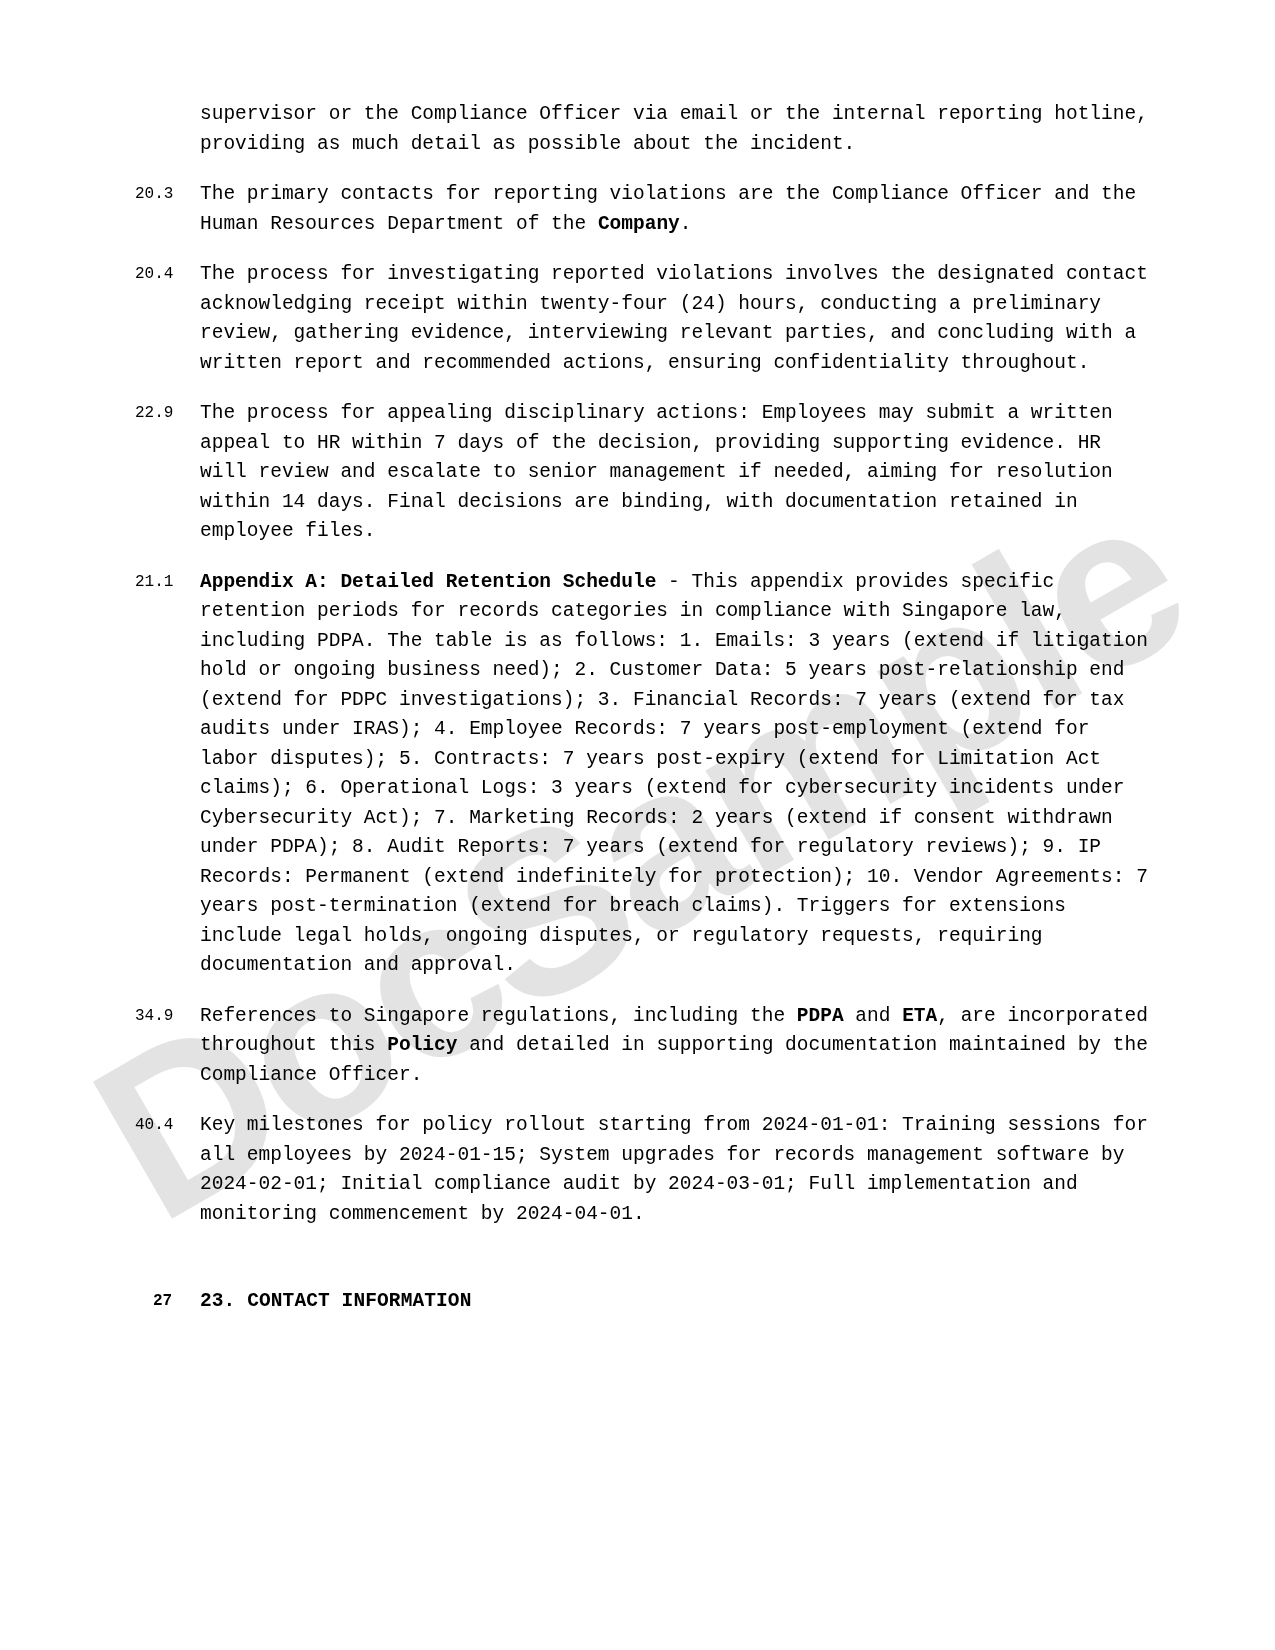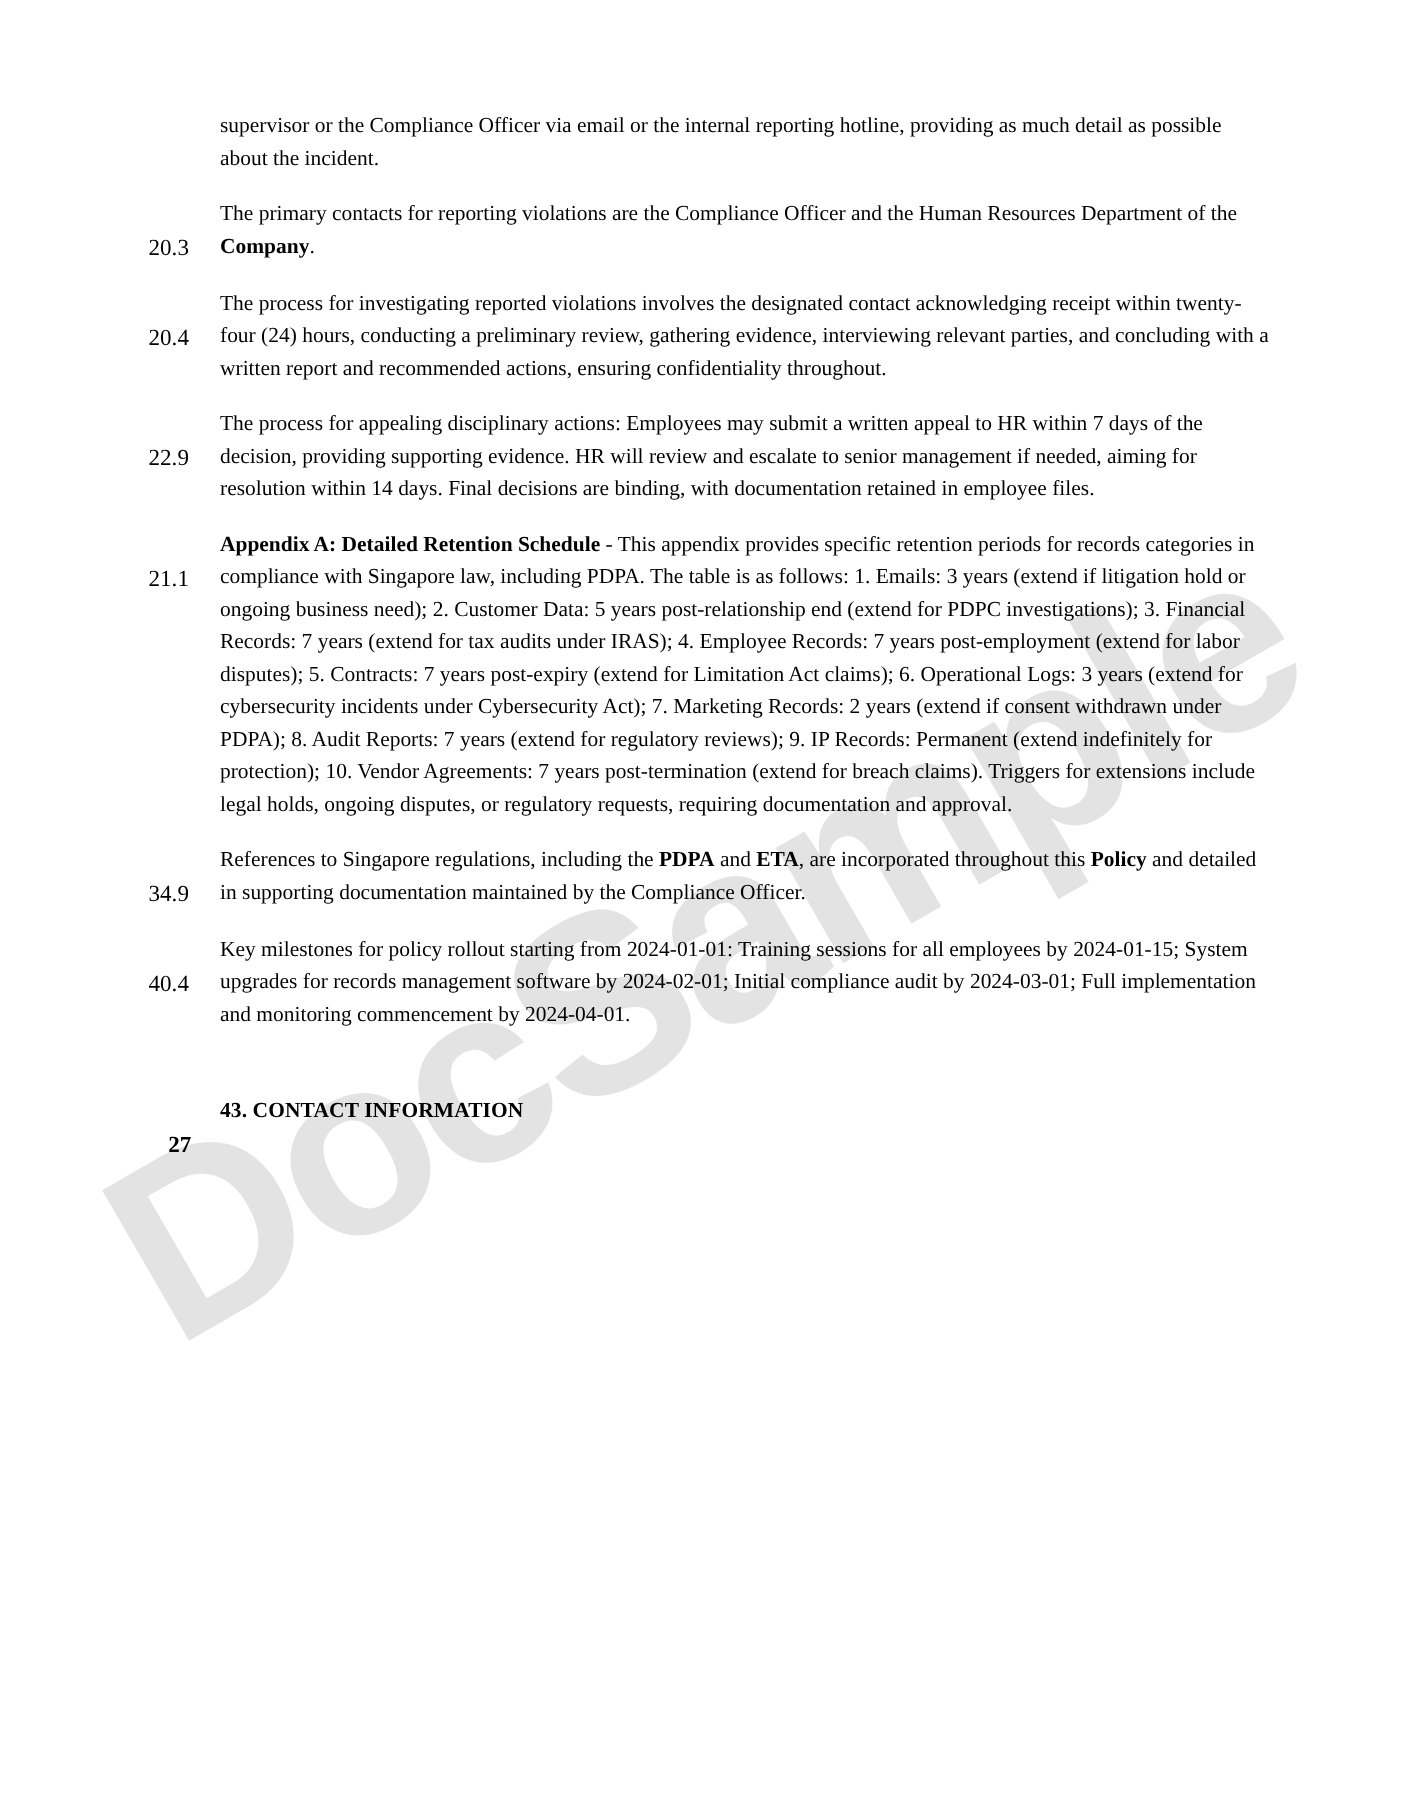--- a/index.html
+++ b/index.html
@@ -28,33 +28,33 @@
     white-space: nowrap;
     letter-spacing: -6px;
     pointer-events: none;
     user-select: none;
     z-index: 0;
   }
   .content {
     position: relative;
     z-index: 1;
     padding: 100px 120px 0 135px;
+    font-family: Liberation Mono, monospace;
   }
   .para {
     display: flex;
     align-items: flex-start;
     margin-bottom: 21px;
   }
   .num {
     width: 65px;
     flex: 0 0 65px;
-    font-size: 21px;
+    font-size: 16px;
     line-height: 29.5px;
     text-align: left;
-    margin-top: 31px;
   }
   .num.heading-num {
     font-weight: bold;
     padding-left: 18px;
     box-sizing: border-box;
   }
   .body {
     flex: 1;
     font-size: 19.5px;
     line-height: 29.5px;
@@ -110,17 +110,17 @@
     </div>
 
 
     <div class="para">
       <div class="num">40.4</div>
       <div class="body">Key milestones for policy rollout starting from 2024-01-01: Training sessions for all employees by 2024-01-15; System upgrades for records management software by 2024-02-01; Initial compliance audit by 2024-03-01; Full implementation and monitoring commencement by 2024-04-01.</div>
     </div>
 
     <div class="para section-gap-top">
       <div class="num heading-num">27</div>
-      <div class="body heading-text">43. CONTACT INFORMATION</div>
+      <div class="body heading-text">23. CONTACT INFORMATION</div>
     </div>
 
   </div>
 </div>
 
 </body></html>

